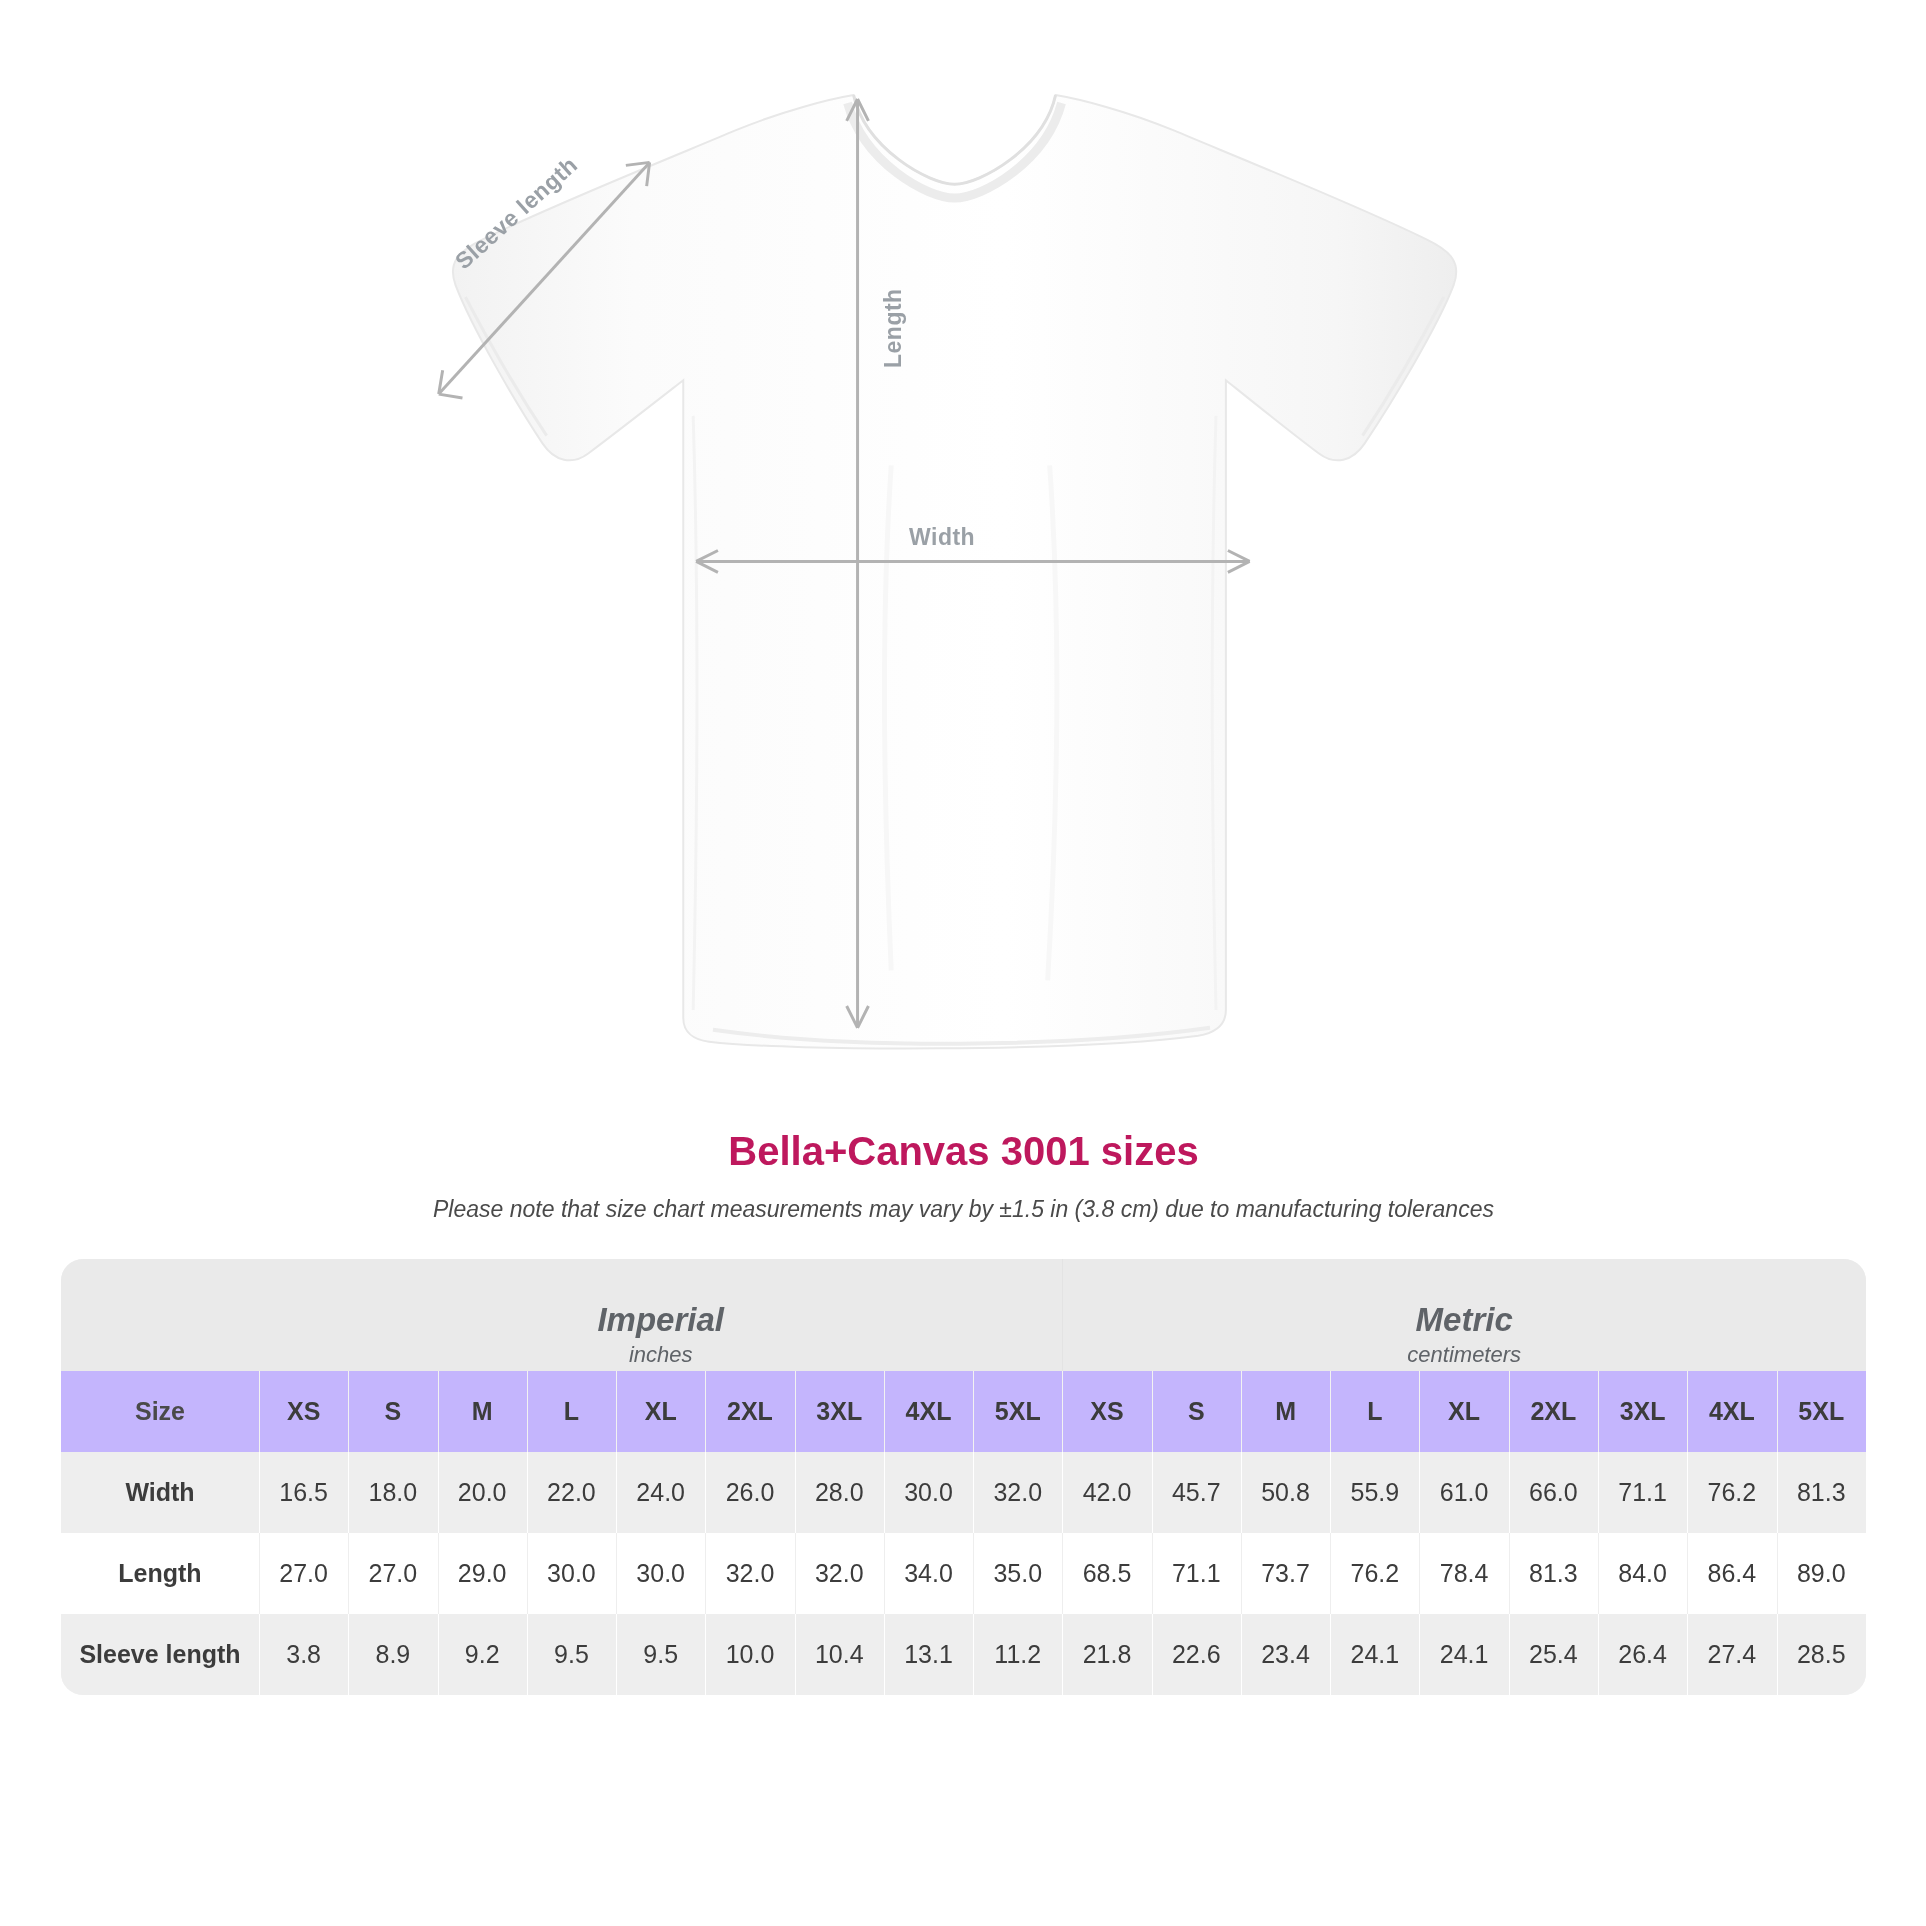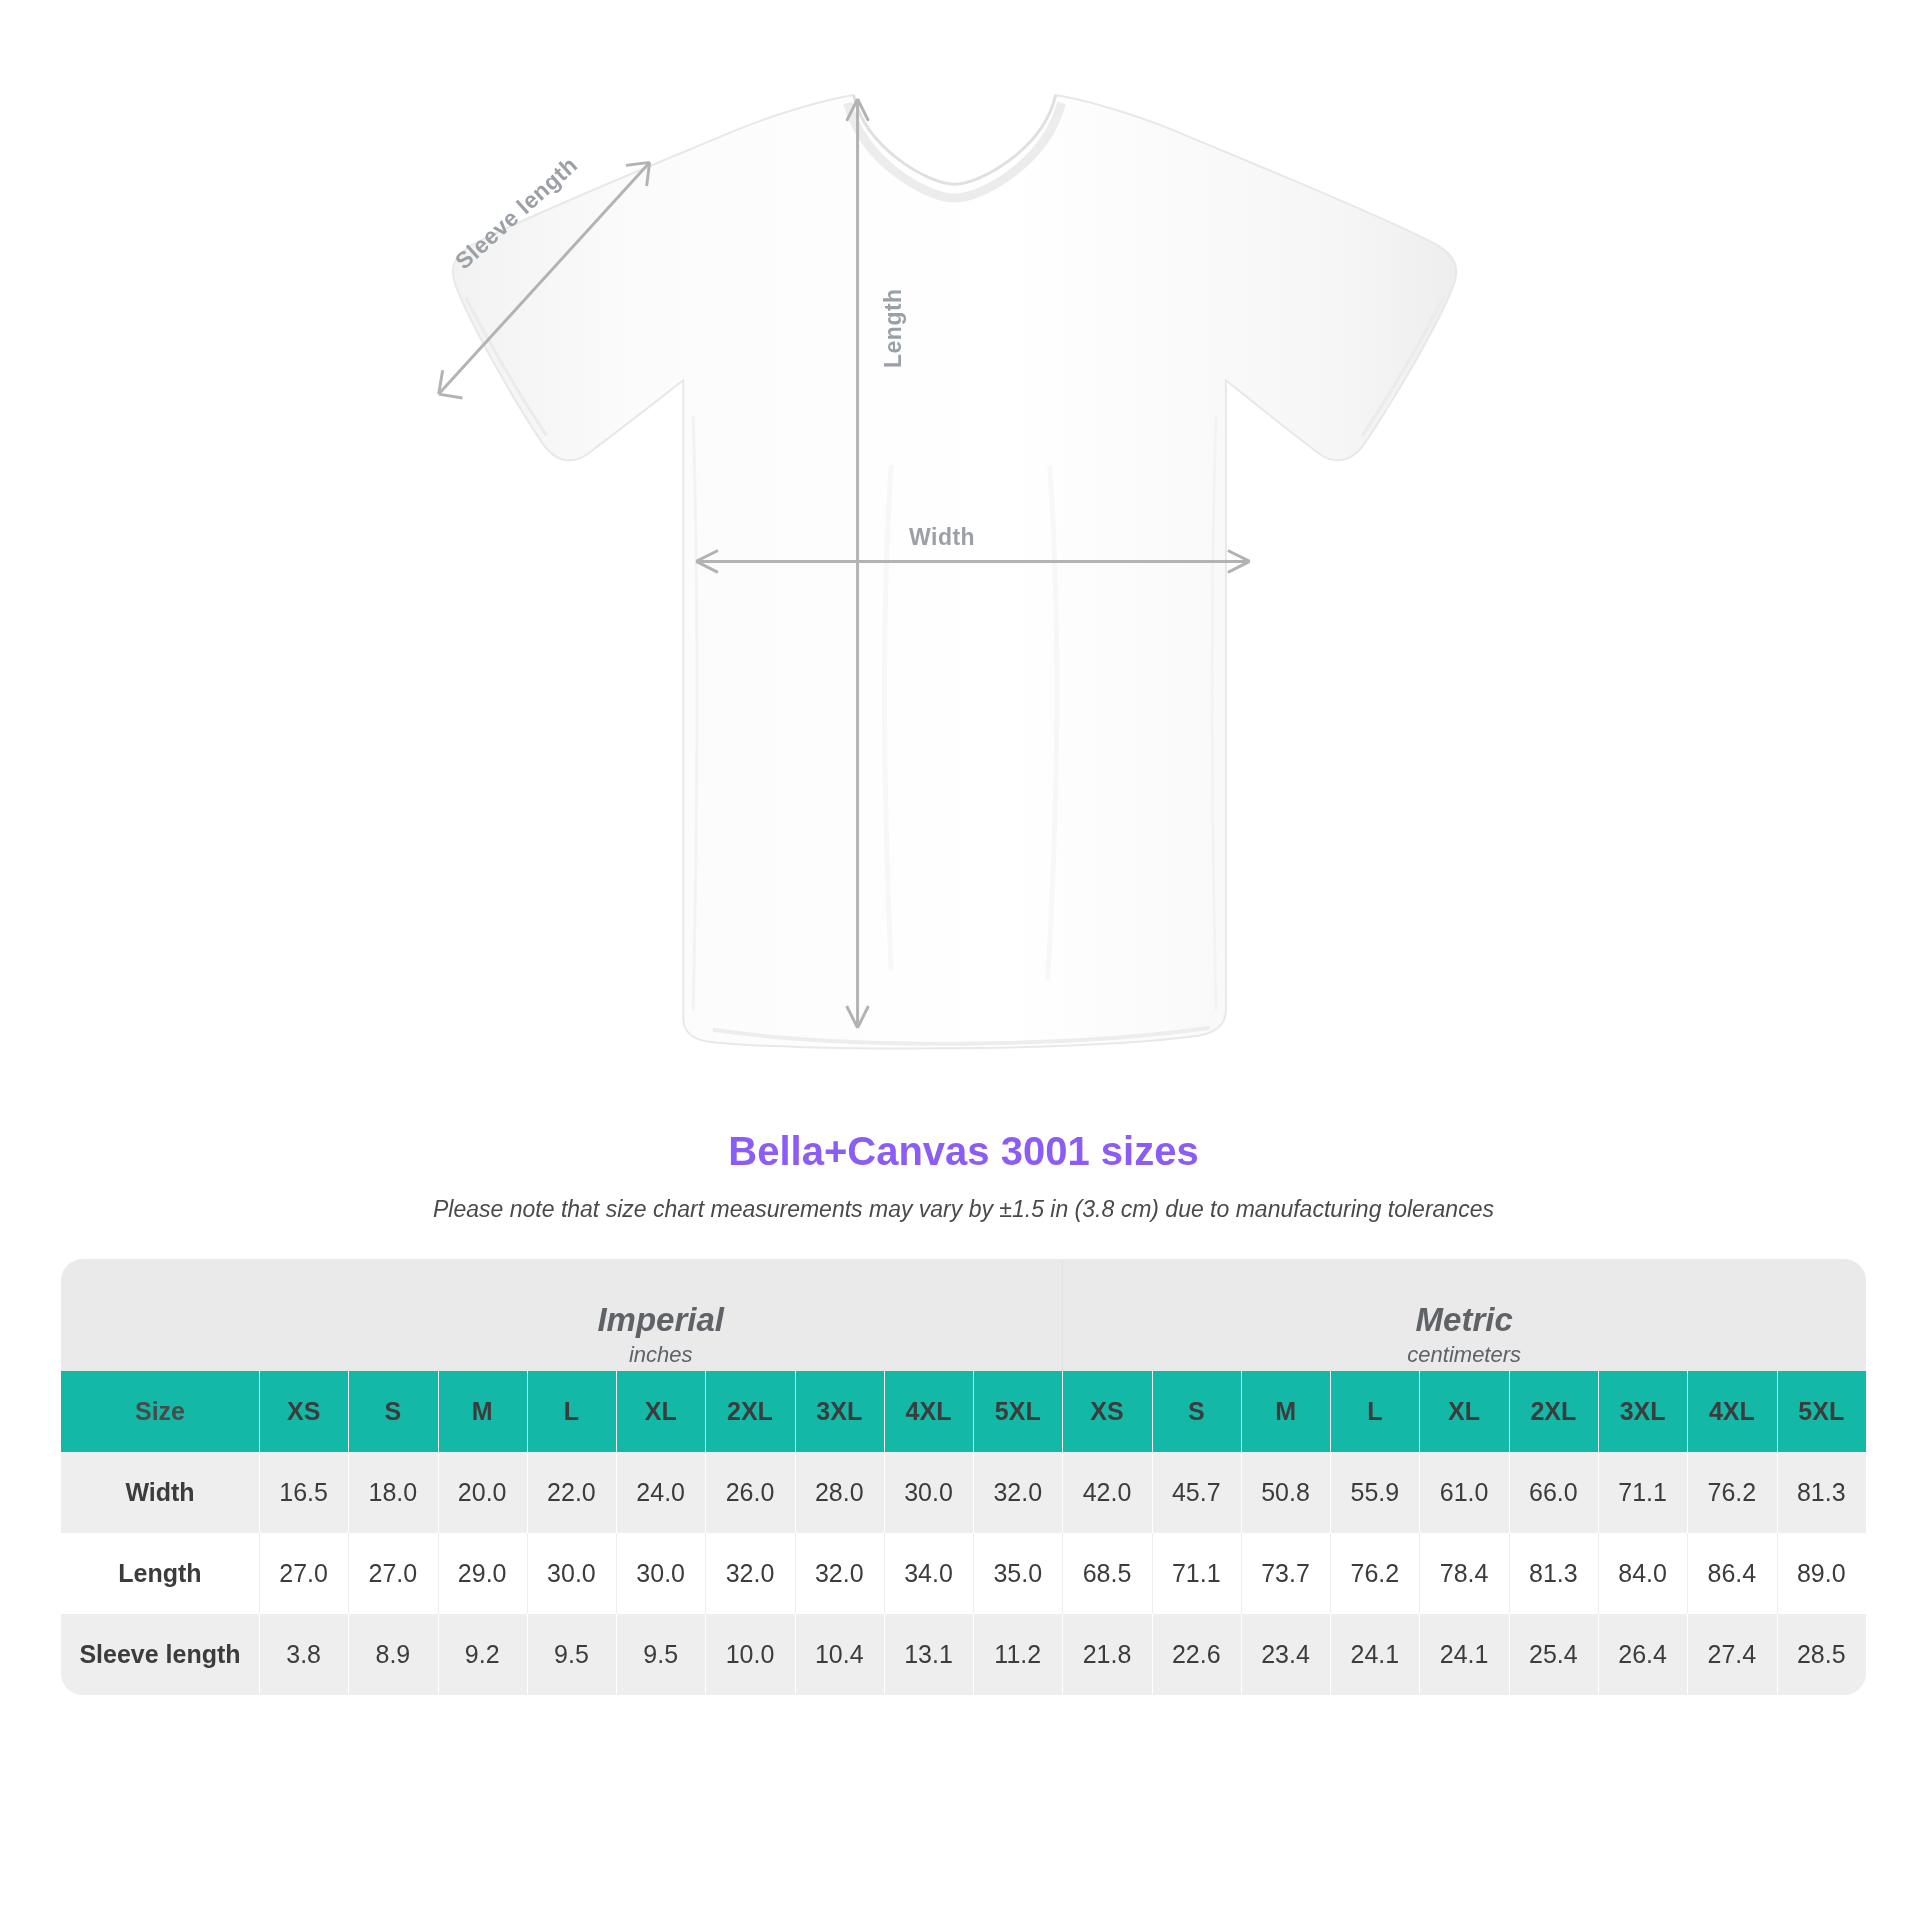--- a/index.html
+++ b/index.html
@@ -53,21 +53,21 @@
   }
 
   
   .title-block {
     text-align: center;
     margin-top: 20px;
   }
   .title {
     font-size: 40px;
     font-weight: bold;
-    color: #8b5cf6;
+    color: #be185d;
     margin: 8px;
   }
   .subtitle {
     font-size: 23px;
     font-style: italic;
     color: #4a4a4a;
     margin-top: 22px;
   }
 
   
@@ -103,21 +103,21 @@
     line-height: 1.25;
     margin-top: 40px;
   }
   .unit-sub {
     font-size: 22px;
     font-style: italic;
     color: #5f6368;
     line-height: 1.4;
   }
   .row-size td {
-    background: #14b8a6;
+    background: #c4b5fd;
     font-weight: bold;
     color: #5f6368;
     font-size: 25px;
     height: 91px;
   }
   .row-size td.rowlabel {
     color: #4a4a4a;
   }
   .row-shade td {
     background: #eeeeee;

